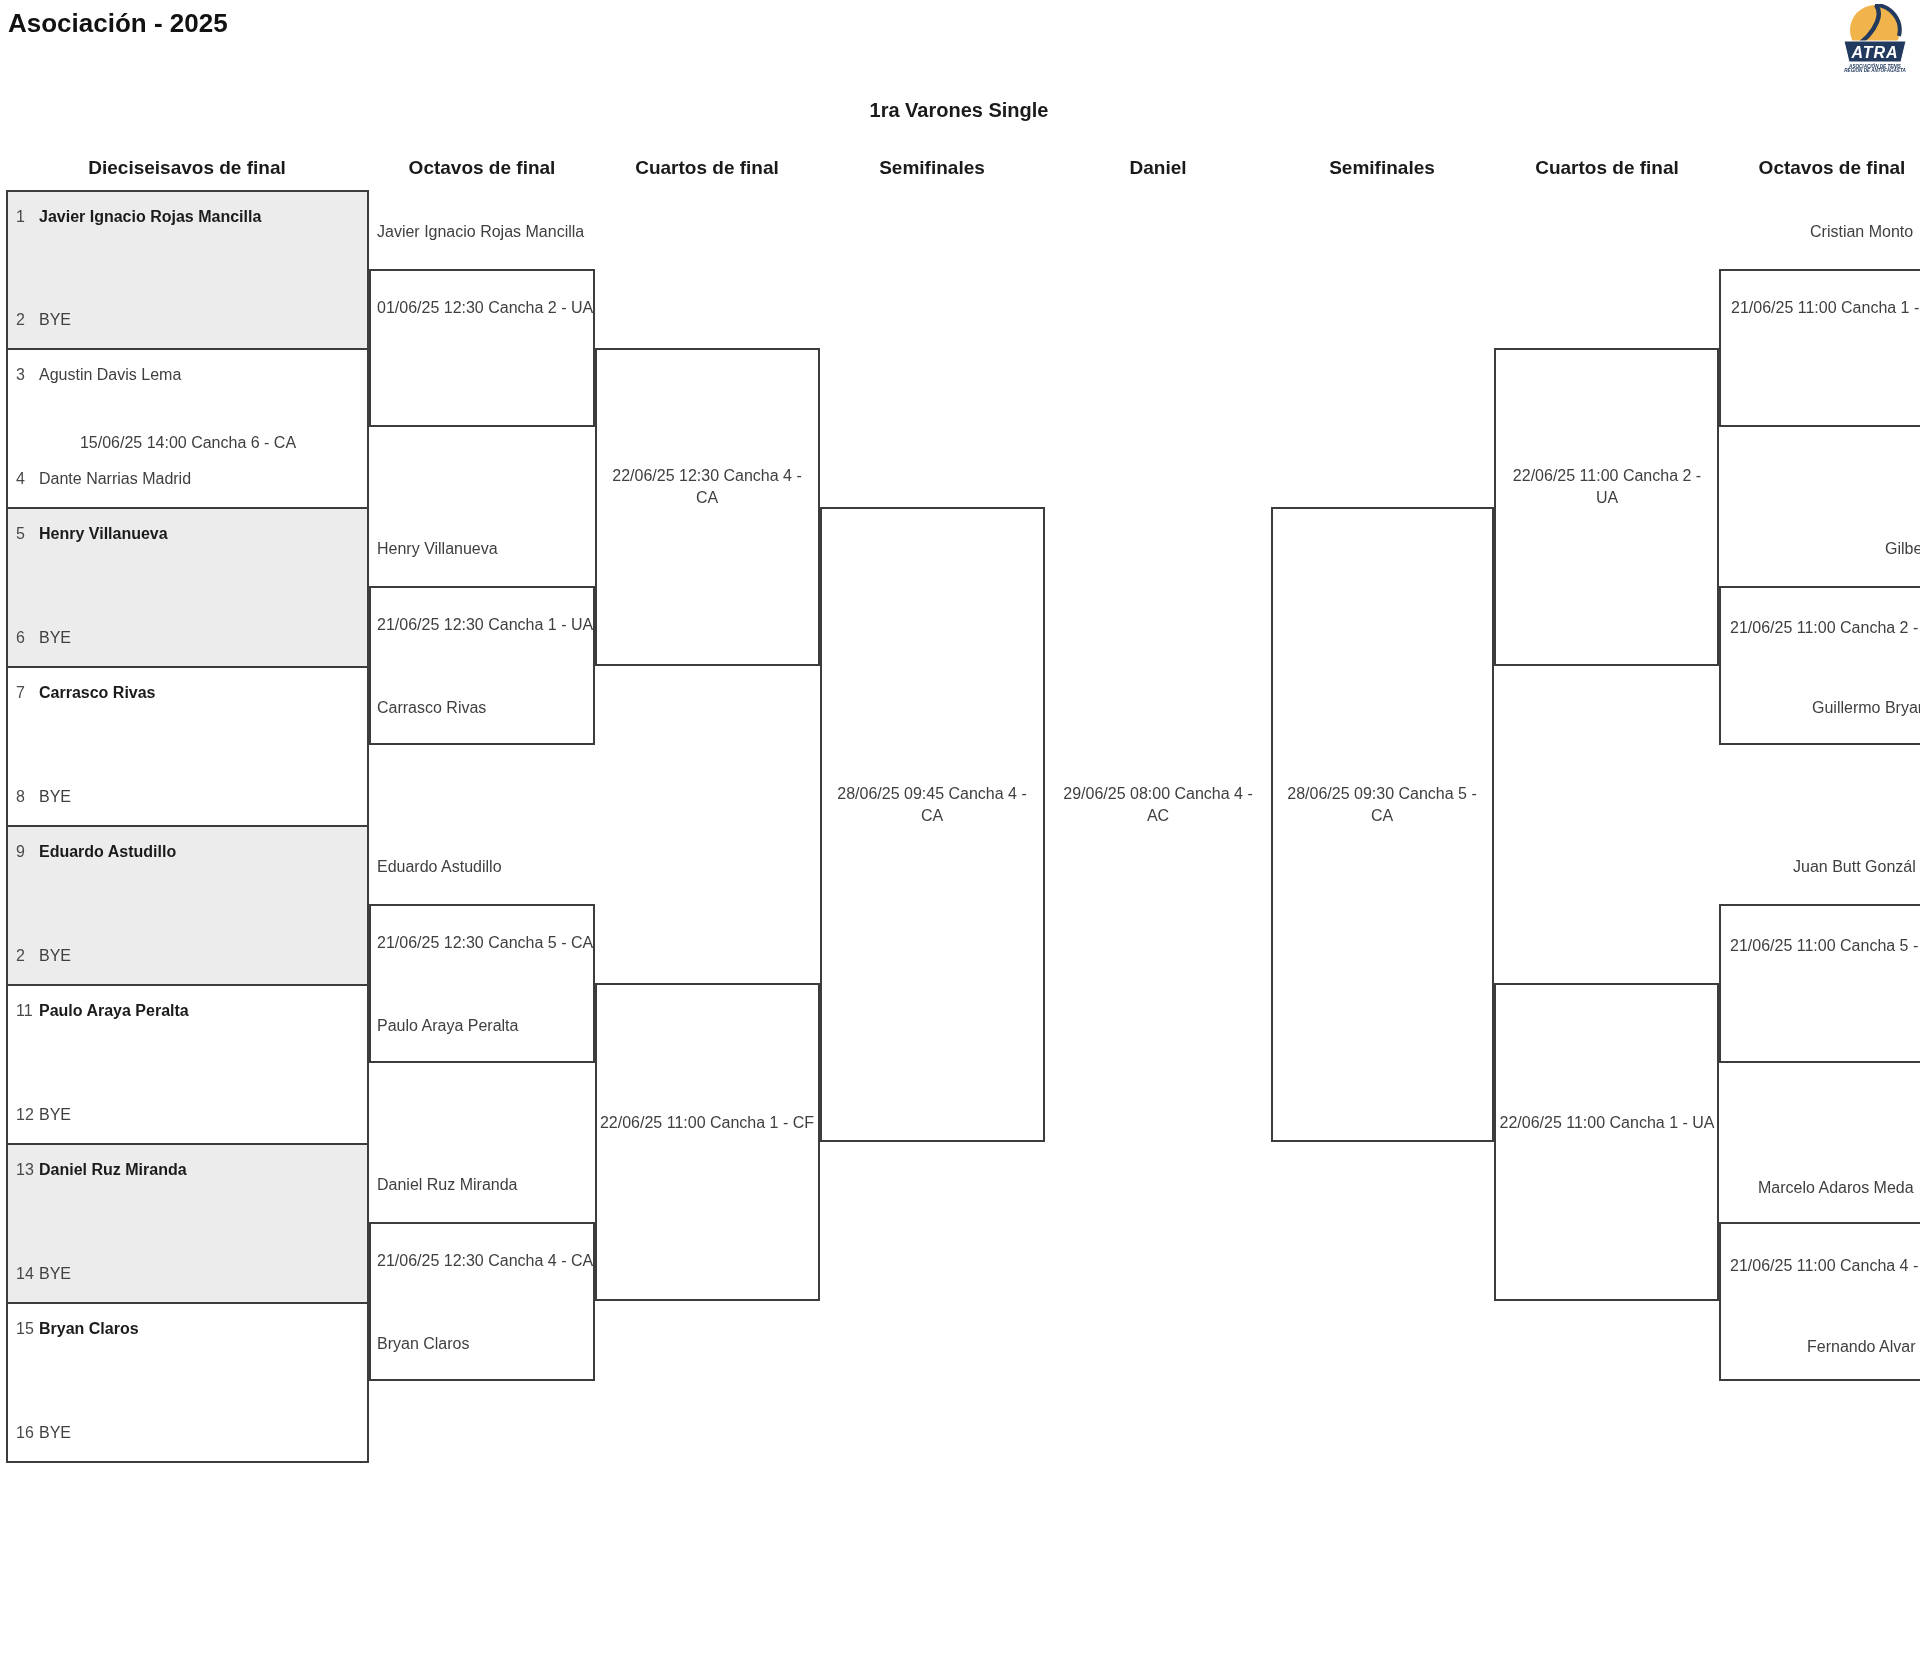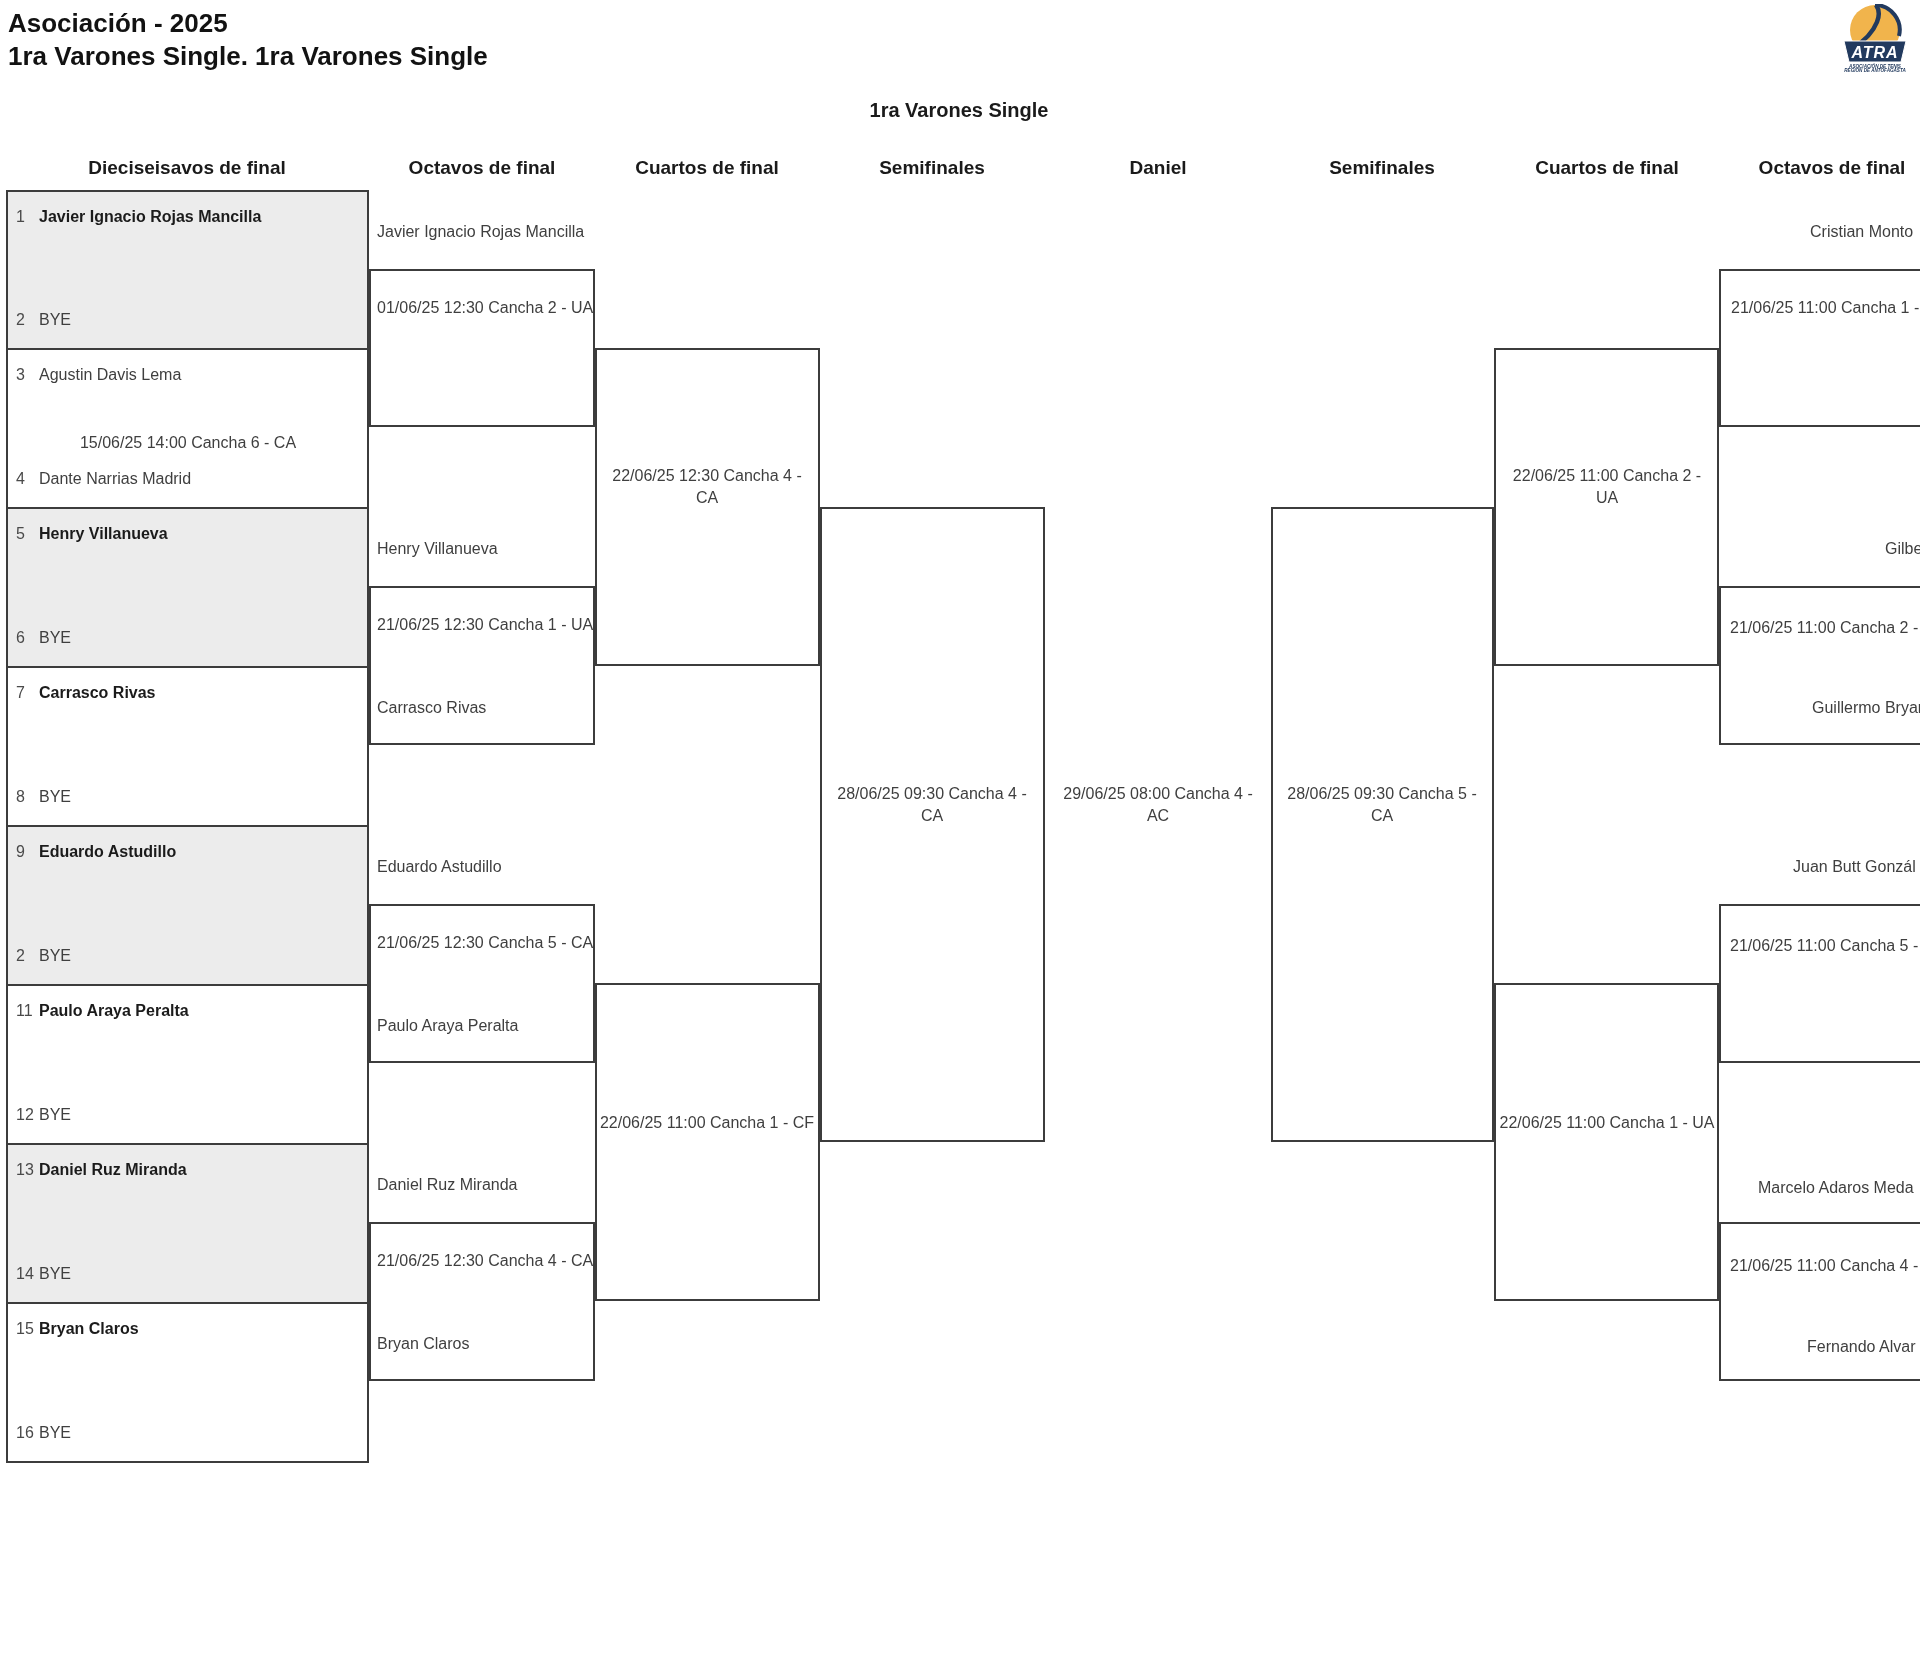--- a/index.html
+++ b/index.html
@@ -23,21 +23,20 @@
   
   .hdr{position:absolute;top:168px;transform:translate(-50%,-50%);font-size:19px;font-weight:600;color:#1a1a1a;white-space:nowrap;}
   .pagetitle{position:absolute;left:8px;top:7px;font-size:26px;font-weight:bold;color:#121212;line-height:33px;white-space:nowrap;}
   .brackettitle{position:absolute;top:110px;left:959px;transform:translate(-50%,-50%);font-size:20px;font-weight:700;color:#1a1a1a;white-space:nowrap;}
 </style>
 </head>
 <body>
 
 <div class="pagetitle">
   <div>Asociación - 2025</div>
-  <div>1ra Varones Single. 1ra Varones Single</div>
 </div>
 <div class="brackettitle">1ra Varones Single</div>
 
 <div class="abs" style="left:1841px;top:4px;width:68px;height:68px;">
   <svg width="68" height="68" viewBox="0 0 68 68">
     <circle cx="34" cy="26" r="25" fill="#f1b44c"></circle>
     <path d="M12 44 Q30 33 36 18 Q40 8 35 1" stroke="#223a5e" stroke-width="4.5" fill="none"></path>
     <path d="M34 1 a25 25 0 0 1 24 31" stroke="#223a5e" stroke-width="4" fill="none"></path>
     <polygon points="3,37 65,37 60,58 8,58" fill="#223a5e" stroke="#ffffff" stroke-width="1"></polygon>
     <text x="34" y="54" text-anchor="middle" font-size="16" font-weight="bold" fill="#ffffff" letter-spacing="1">ATRA</text>
@@ -161,21 +160,21 @@
 <div class="box" style="left:595px;top:348px;width:225px;height:318px;"></div>
 <div class="box" style="left:595px;top:983px;width:225px;height:318px;"></div>
 
 <div class="t c" style="left:707px;top:461px">22/06/25 12:30 Cancha 4 -</div>
 <div class="t c" style="left:707px;top:483px">CA</div>
 <div class="t c" style="left:707px;top:1108px">22/06/25 11:00 Cancha 1 - CF</div>
 
 <div class="box" style="left:820px;top:507px;width:225px;height:635px;"></div>
 <div class="box" style="left:1271px;top:507px;width:223px;height:635px;"></div>
 
-<div class="t c" style="left:932px;top:779px">28/06/25 09:30 Cancha 4 -</div>
+<div class="t c" style="left:932px;top:779px">28/06/25 09:45 Cancha 4 -</div>
 <div class="t c" style="left:932px;top:801px">CA</div>
 
 <div class="t c" style="left:1158px;top:779px">29/06/25 08:00 Cancha 4 -</div>
 <div class="t c" style="left:1158px;top:801px">AC</div>
 
 <div class="t c" style="left:1382px;top:779px">28/06/25 09:30 Cancha 5 -</div>
 <div class="t c" style="left:1382px;top:801px">CA</div>
 
 <div class="box" style="left:1494px;top:348px;width:225px;height:318px;"></div>
 <div class="box" style="left:1494px;top:983px;width:225px;height:318px;"></div>

